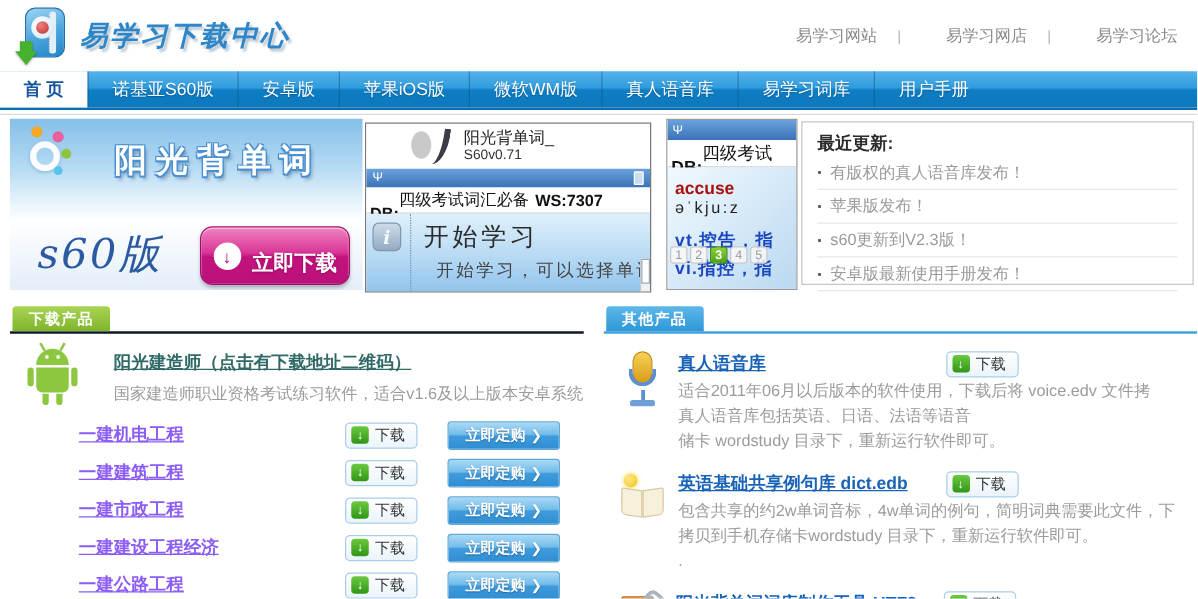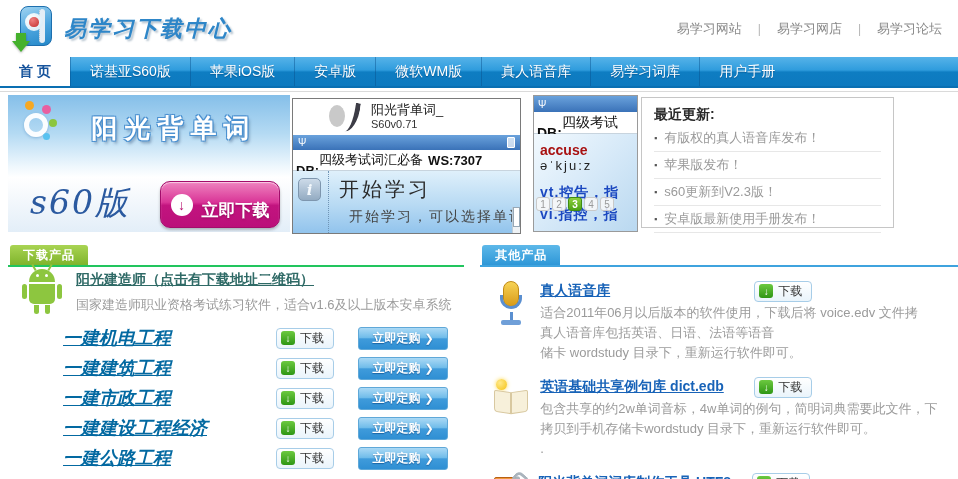--- a/index.html
+++ b/index.html
@@ -18,21 +18,21 @@
               background:radial-gradient(circle at 35% 35%,#fdfefe,#cfe8f7); }
   .bp-apple::after { content:""; position:absolute; left:4px; top:4px; width:10px; height:10px; border-radius:50% 50% 45% 45%;
               background:radial-gradient(circle at 35% 30%,#f08080,#c23030); }
   .bp-arrow { position:absolute; left:2px; bottom:2px; width:0; height:0;
               border-left:9px solid transparent; border-right:9px solid transparent; border-top:11px solid #45b12c;
               filter:drop-shadow(0 1px 1px rgba(0,0,0,.3)); }
   .bp-arrow::before { content:""; position:absolute; left:-5px; top:-19px; width:10px; height:9px; background:#45b12c; }
   .logo-text { font-size:22px; font-weight:bold; font-style:italic; letter-spacing:2px;
                color:#2e86c8; text-shadow:2px 2px 2px #b9c6d1; }
   .top-links { display:flex; align-items:center; gap:16px; font-size:13px; color:#8a8a8a; }
-  .top-link { cursor:pointer; }
+  .top-link { cursor:pointer;margin-left:20px; }
   .top-divider { color:#b5b5b5; font-size:12px; }
 
   
   .nav { height:31px; display:flex; align-items:stretch; font-size:14px; color:#fff;
          background:linear-gradient(180deg,#56b3e9 0%,#2f9cdd 45%,#0e7dc2 52%,#0d79bf 100%);
          border-bottom:2px solid #0a6fb2; }
   .nav-home { width:70px; background:#fff; color:#17549c; font-weight:bold; display:flex; align-items:center; justify-content:center; cursor:pointer; }
   .nav-item { padding:0 19px; display:flex; align-items:center; cursor:pointer;
               border-left:1px solid rgba(8,80,140,.45); text-shadow:0 1px 1px rgba(0,50,100,.45); }
   .hairline { height:1px; background:#dadada; margin-top:3px; }
@@ -102,56 +102,56 @@
   .p2-word { position:absolute; left:6px; top:8px; font-size:14px; font-weight:bold; color:#a81111; }
   .p2-phon { position:absolute; left:6px; top:24px; font-size:13px; color:#222; letter-spacing:2px; white-space:nowrap; }
   .p2-vt { position:absolute; left:6px; top:50px; font-size:14px; font-weight:bold; color:#1b48c0; white-space:nowrap; letter-spacing:1px; }
   .p2-vi { position:absolute; left:6px; top:72px; font-size:14px; font-weight:bold; color:#1b48c0; white-space:nowrap; letter-spacing:1px; }
   .p2-pager { position:absolute; left:2px; top:63px; display:flex; gap:2px; }
   .pg { width:14px; height:14px; border-radius:3px; background:rgba(248,248,248,.85); border:1px solid #c9c9c9;
         color:#9a9a9a; font-size:10px; display:flex; align-items:center; justify-content:center; cursor:pointer; }
   .pg.active { background:linear-gradient(180deg,#8ed03e,#4ea315); border-color:#3f8c10; color:#fff; font-weight:bold; }
 
   
-  .updates { position:absolute; left:641px; top:2px; width:253px; height:131px; background:#fff;
+  .updates { position:absolute; left:641px; top:2px; width:314px; height:131px; background:#fff;
              border:1px solid #c6c6c6; padding:5px 12px 0 12px; }
   .up-title { font-size:14px; font-weight:bold; color:#2b2b2b; line-height:22px; }
   .up-item { display:flex; align-items:center; gap:7px; font-size:13px; color:#9a9a9a; line-height:26px;
              border-bottom:1px solid #e7e7e7; cursor:pointer; }
   .up-bullet { color:#555; font-size:9px; }
 
   
   .columns { display:flex; margin-top:12px; padding-left:8px; }
   .left-col { width:464px; }
   .right-col { width:486px; margin-left:16px; }
-  .tabline-green { border-bottom:2px solid #22c55e; }
+  .tabline-green { border-bottom:2px solid #0f172a; }
   .tabline-blue { border-bottom:2px solid #3fa3de; }
   .tab { width:78px; height:20px; margin-left:2px; border-radius:3px 3px 0 0; color:#fff; font-size:12px;
          font-weight:bold; text-align:center; line-height:20px; letter-spacing:1px; cursor:pointer; }
   .tab-green { background:linear-gradient(180deg,#a9d453,#7fb42c); }
   .tab-blue { background:linear-gradient(180deg,#5db8e9,#2e97d7); }
 
-  .product-head { display:flex; gap:12px; padding-left:12px; }
+  .product-head { display:flex; gap:27px; margin-top:10px; padding-left:12px; }
   .android { position:relative; width:44px; height:48px; }
   .an-head { position:absolute; left:9px; top:2px; width:26px; height:13px; border-radius:13px 13px 0 0; background:#8dc63f; }
   .an-eye { position:absolute; top:7px; width:3px; height:3px; border-radius:50%; background:#fff; }
   .an-e1 { left:16px; } .an-e2 { left:25px; }
   .an-ant { position:absolute; top:-3px; width:2px; height:7px; background:#8dc63f; }
   .an-a1 { left:13px; transform:rotate(-30deg);} .an-a2 { left:29px; transform:rotate(30deg); }
   .an-body { position:absolute; left:9px; top:17px; width:26px; height:20px; border-radius:0 0 5px 5px; background:#8dc63f; }
   .an-arm { position:absolute; top:17px; width:5px; height:15px; border-radius:3px; background:#8dc63f; }
   .an-l { left:2px; } .an-r { left:37px; }
   .an-leg { position:absolute; top:38px; width:5px; height:9px; border-radius:0 0 3px 3px; background:#8dc63f; }
   .an-lg1 { left:14px; } .an-lg2 { left:25px; }
   .ph-title { font-size:14px; font-weight:bold; color:#2f6a66; text-decoration:underline; cursor:pointer; line-height:20px; margin-top:2px; }
   .ph-desc { font-size:13px; color:#9b9b9b; margin-top:7px; white-space:nowrap; }
 
   .dl-rows { margin-top:8px; }
   .dl-row { display:flex; align-items:center; height:30px; padding-left:55px; }
-  .dl-link { width:213px; font-size:18px; font-weight:bold; color:#0369a1; text-decoration:underline; cursor:pointer;font-style:italic; }
+  .dl-link { width:213px; font-size:14px; font-weight:bold; color:#8b5cf6; text-decoration:underline; cursor:pointer; }
   .dl-btn { height:21px; display:inline-flex; align-items:center; gap:5px; padding:0 9px 0 4px;
             background:linear-gradient(180deg,#ffffff,#eaf4fb); border:1px solid #a7cde8; border-radius:4px;
             font-size:12px; color:#333; cursor:pointer; white-space:nowrap; }
   .dl-ico { width:14px; height:14px; border-radius:3px; background:linear-gradient(180deg,#6cc940,#2f9615);
             color:#fff; font-size:10px; font-weight:bold; display:flex; align-items:center; justify-content:center; }
   .order-btn { margin-left:24px; width:90px; height:23px; border:1px solid #5fa8d8; border-radius:3px;
                background:linear-gradient(180deg,#abd9f5 0%,#72bdea 45%,#3f9bdb 52%,#2f8fd3 100%);
                color:#fff; font-size:12px; font-weight:bold; display:flex; align-items:center; justify-content:center;
                gap:4px; text-shadow:0 1px 1px rgba(0,60,120,.55); cursor:pointer; }
   .order-arrow { font-size:11px; }
@@ -206,22 +206,22 @@
       <span class="top-divider">|</span>
       <span class="top-link">易学习网店</span>
       <span class="top-divider">|</span>
       <span class="top-link">易学习论坛</span>
     </div>
   </div>
 
   <div class="nav">
     <div class="nav-home">首 页</div>
     <div class="nav-item">诺基亚S60版</div>
+    <div class="nav-item">安卓版</div>
     <div class="nav-item">苹果iOS版</div>
-    <div class="nav-item">安卓版</div>
     <div class="nav-item">微软WM版</div>
     <div class="nav-item">真人语音库</div>
     <div class="nav-item">易学习词库</div>
     <div class="nav-item">用户手册</div>
   </div>
   <div class="hairline"></div>
 
   <div class="banner-row">
 
     <div class="banner">

